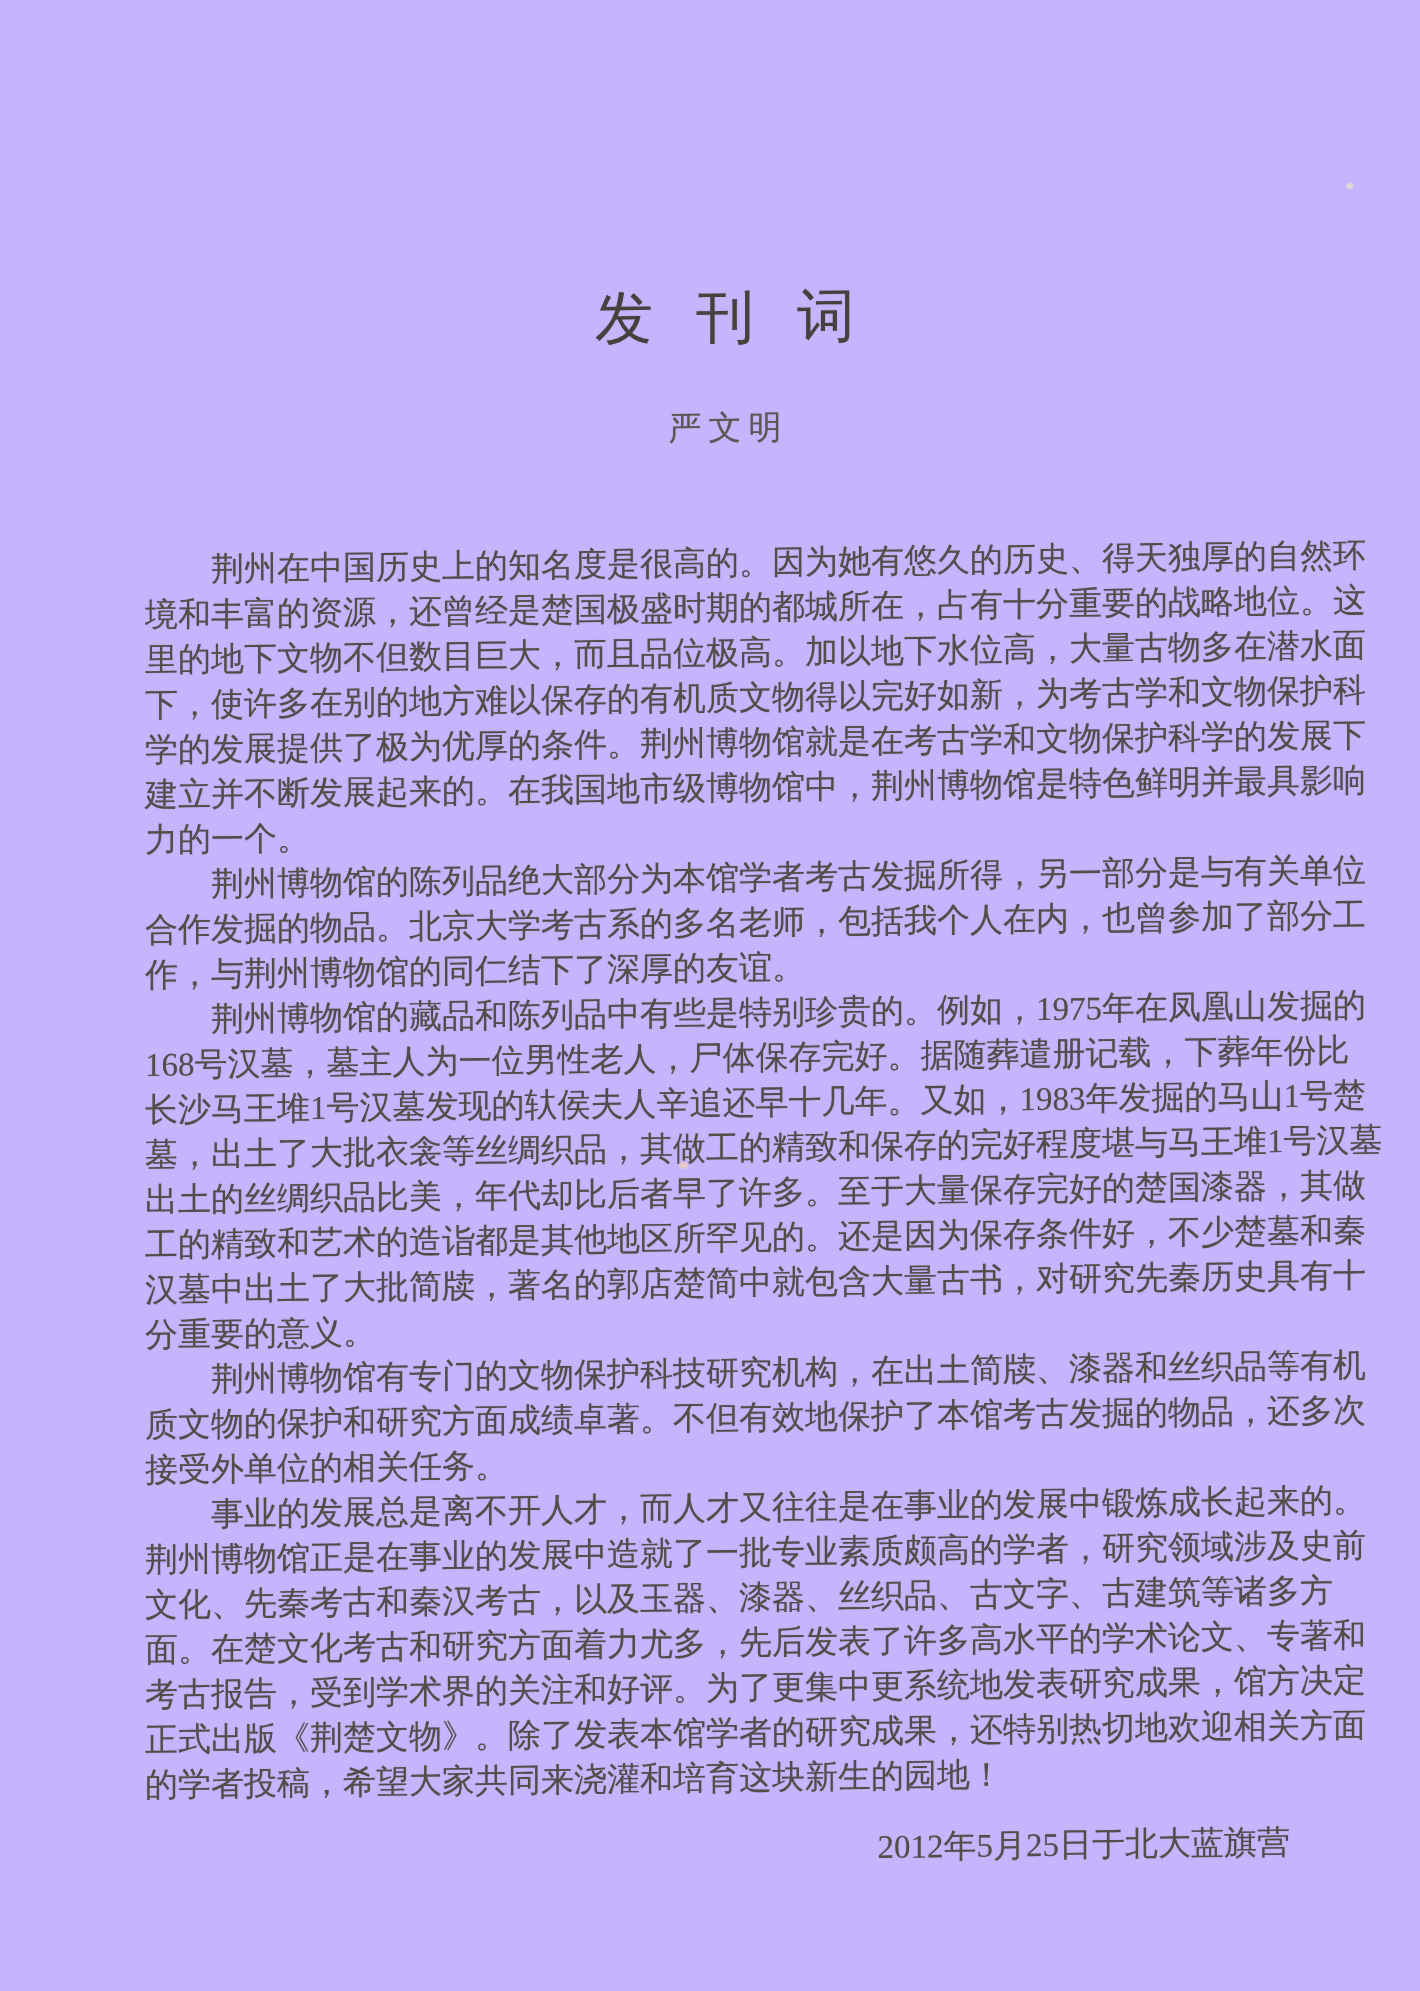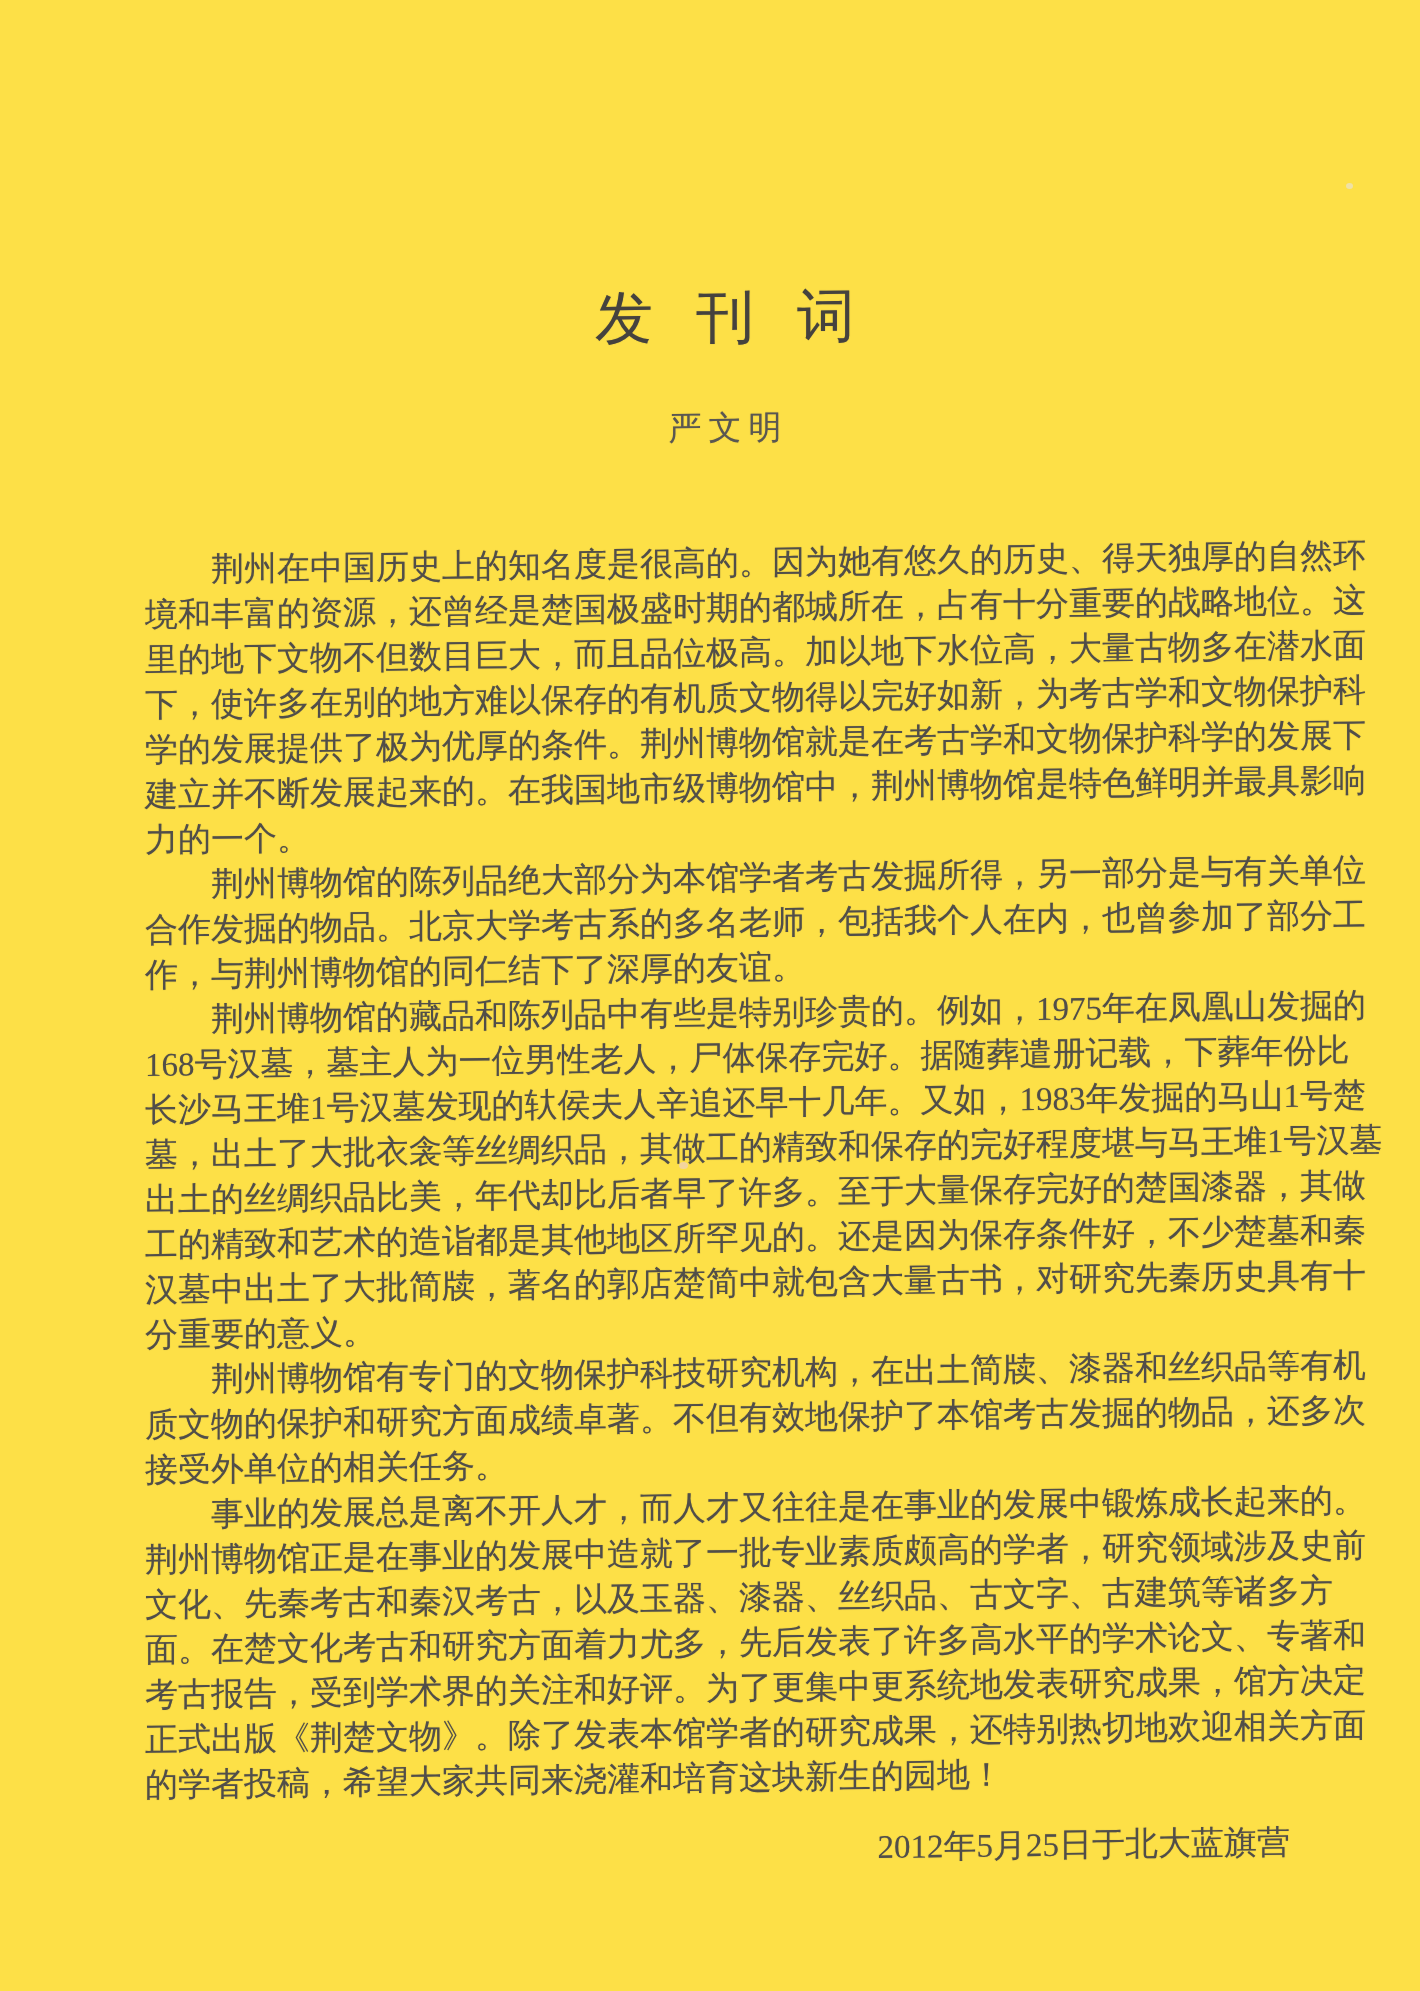--- a/index.html
+++ b/index.html
@@ -9,21 +9,21 @@
   }
   body {
     width: 1420px;
     height: 1991px;
     font-family: "Liberation Serif", "DejaVu Serif", serif;
   }
   .sheet {
     position: relative;
     width: 1420px;
     height: 1991px;
-    background: #fde047;
+    background: #c4b5fd;
     overflow: hidden;
   }
   .content {
     position: absolute;
     left: 145px;
     top: 290px;
     width: 1160px;
     transform: skewY(-0.7deg);
     transform-origin: 0 0;
     color: #514e49;

